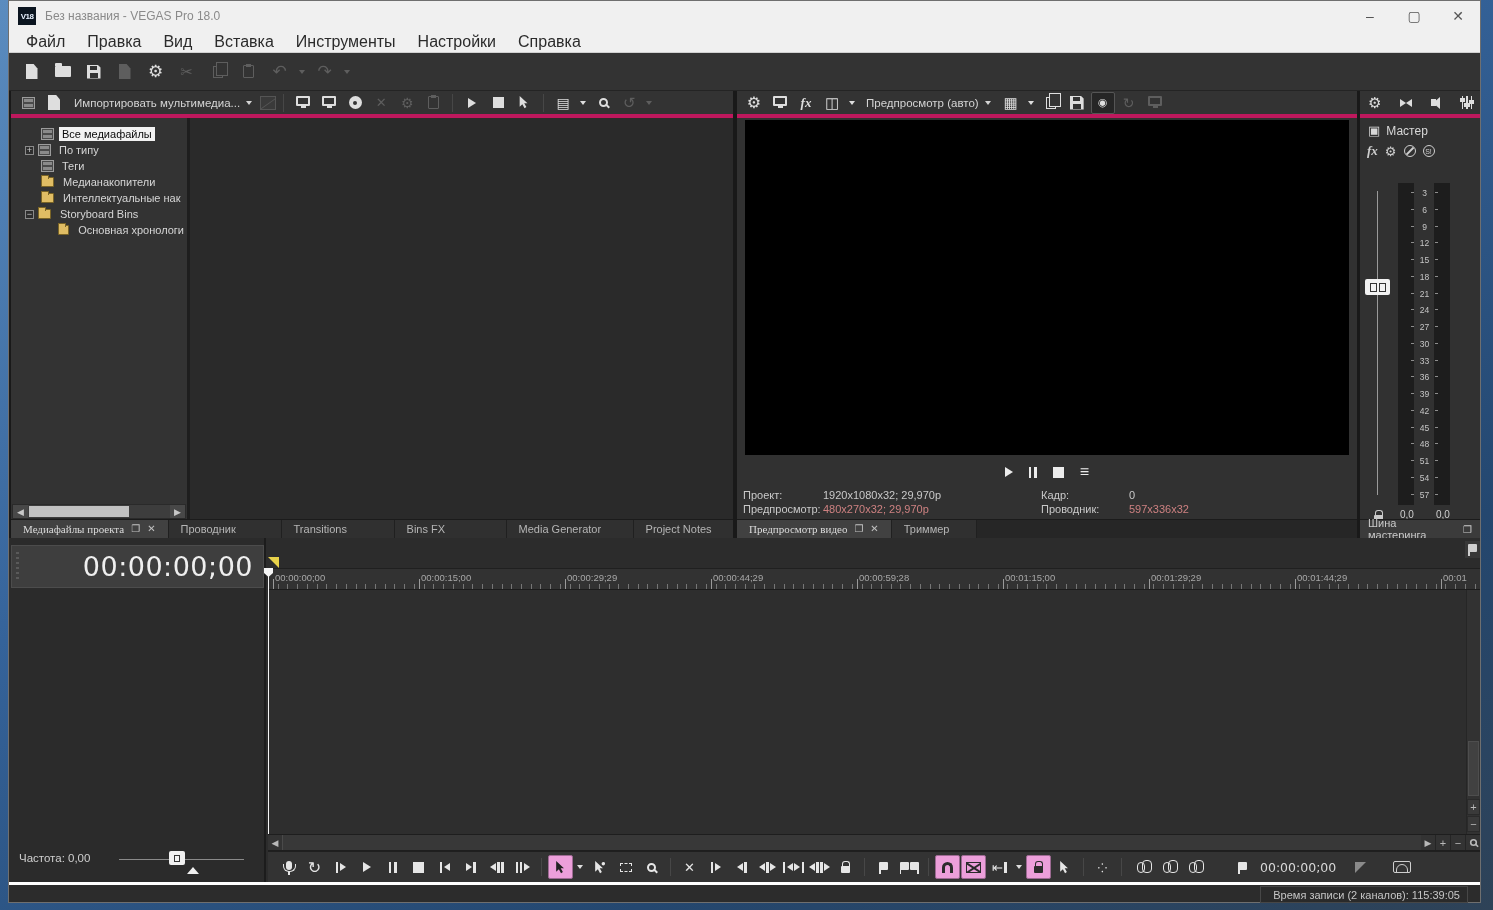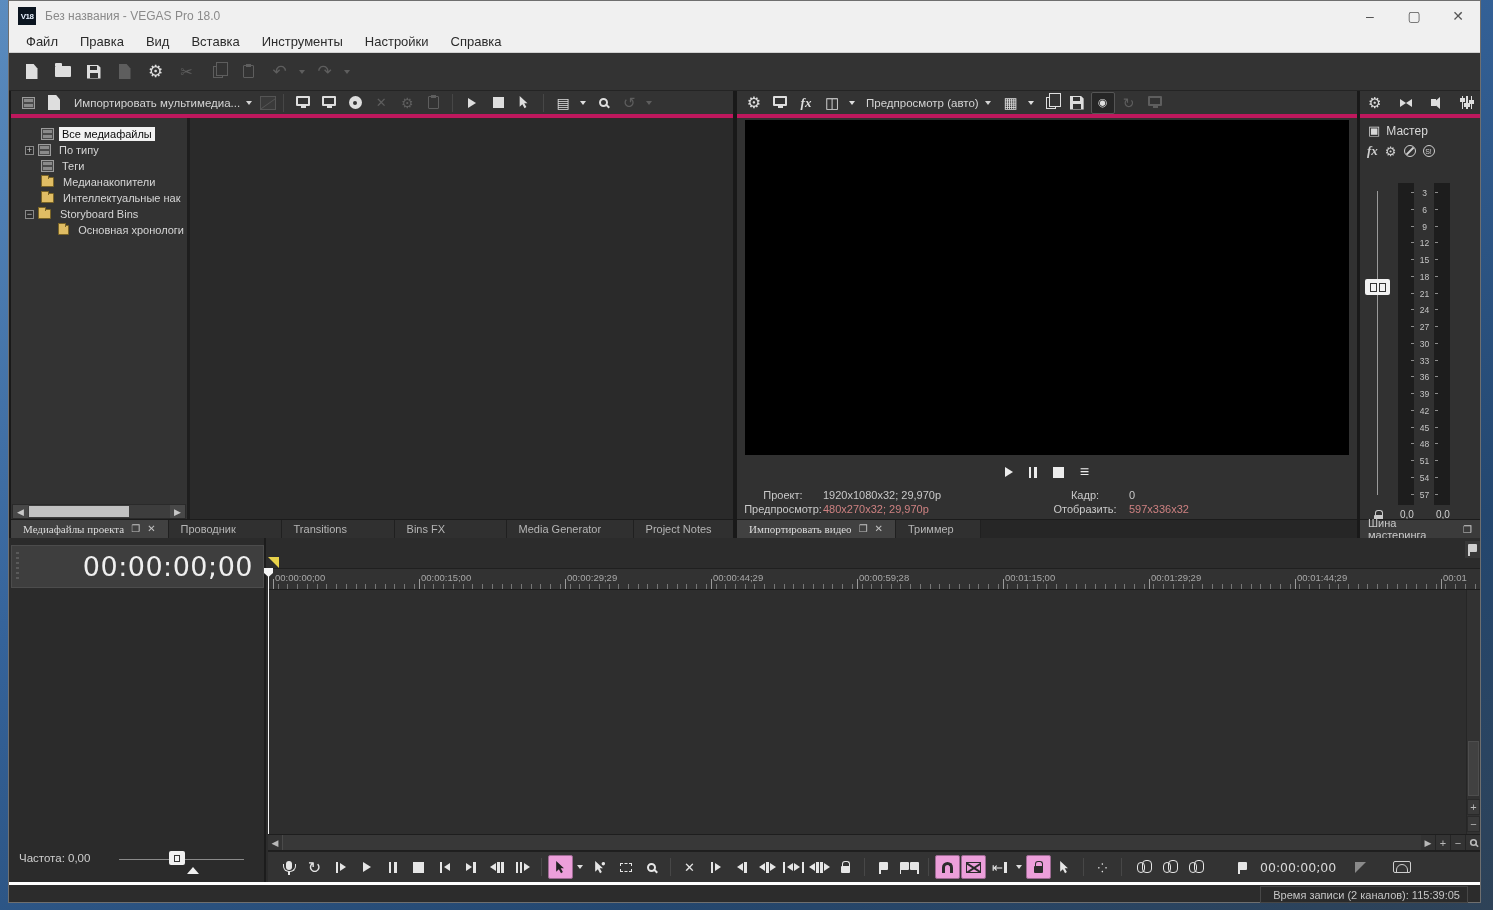--- a/index.html
+++ b/index.html
@@ -16,21 +16,21 @@
   .titlebar { position:absolute; left:0; top:0; right:0; height:30px; background:#f0f0f0;
     display:flex; align-items:center; padding-left:9px; }
   .appicon { width:18px; height:18px; background:#0b1520; color:#e8f2ff; font-size:8px; font-weight:bold;
     display:flex; align-items:center; justify-content:center; letter-spacing:-.5px; }
   .title-text { margin-left:9px; font-size:12px; color:#8a8a8a; }
   .win-btns { margin-left:auto; display:flex; height:30px; }
   .win-btn { width:44px; height:30px; display:flex; align-items:center; justify-content:center;
     color:#555; font-size:14px; }
   .menubar { position:absolute; left:0; top:30px; right:0; height:22px; background:#f0f0f0;
     display:flex; align-items:center; padding-left:6px; border-bottom:1px solid #d0d0d0; }
-  .menu-item { padding:0 11px; font-size:13px; color:#2b2b2b; line-height:21px; }
+  .menu-item { padding:0 11px; font-size:16px; color:#2b2b2b; line-height:21px; }
 
   
   .toolbar-main { position:absolute; left:0; top:52px; right:0; height:38px; background:#333;
     display:flex; align-items:center; padding-left:8px; gap:2px; border-bottom:1px solid #242424; }
   .btn { display:flex; align-items:center; justify-content:center; border-radius:2px; }
   .b28 { width:29px; height:28px; }
   .b24 { width:24px; height:22px; }
   .g { color:#dedede; } .d { color:#5e5e5e; }
   .caret { width:0; height:0; border-top:4px solid currentColor;
     border-left:3.5px solid transparent; border-right:3.5px solid transparent; }
@@ -117,21 +117,21 @@
     border-right:1px solid #202020; gap:7px; }
   .tab.active { background:#414141; color:#dcdcdc;font-family:Liberation Serif, serif; }
   .tab .mini { font-size:10px; color:#c0c0c0; line-height:10px; }
 
   
   .video-area { position:absolute; left:8px; right:8px; top:29px; height:335px; background:#000; }
   .pv-transport { position:absolute; left:0; right:0; top:368px; height:26px;
     display:flex; align-items:center; justify-content:center; gap:16px; color:#ececec; }
   .pv-info { position:absolute; left:6px; right:4px; top:398px; font-size:11px; line-height:13.5px; }
   .pv-info .row { display:flex; }
-  .lab { color:#c9c9c9;text-align:center; }
+  .lab { color:#c9c9c9; }
   .val { color:#c9c9c9; }
   .salmon { color:#cd8181; }
   .c1l { width:80px; } .c1v { width:218px; } .c2l { width:88px; }
 
   
   .mx-toolbar { justify-content:space-between; padding:0 8px; }
   .mx-master { position:absolute; left:8px; top:32px; display:flex; align-items:center; gap:6px;
     font-size:12px; color:#d8d8d8; }
   .mx-fxrow { position:absolute; left:7px; top:52px; display:flex; gap:7px; align-items:center; color:#cfcfcf; }
   .mx-circle { width:12px; height:12px; border:1.5px solid currentColor; border-radius:50%;
@@ -496,28 +496,28 @@
       <div class="pv-info">
         <div class="row">
           <span class="lab c1l">Проект:</span>
           <span class="val c1v">1920x1080x32; 29,970p</span>
           <span class="lab c2l">Кадр:</span>
           <span class="val">0</span>
         </div>
         <div class="row">
           <span class="lab c1l">Предпросмотр:</span>
           <span class="val salmon c1v">480x270x32; 29,970p</span>
-          <span class="lab c2l">Отобразить:</span>
+          <span class="lab c2l">Проводник:</span>
           <span class="val salmon">597x336x32</span>
         </div>
       </div>
 
       <div class="tabs">
         <div class="tab active">
-          <span>Импортировать видео</span>
+          <span>Предпросмотр видео</span>
           <span class="mini">❐</span>
           <span class="mini">✕</span>
         </div>
         <div class="tab" style="width:85px">
             <span>Триммер</span>
           </div>
       </div>
     </div>
 
     <div class="pane pane-mixer">

